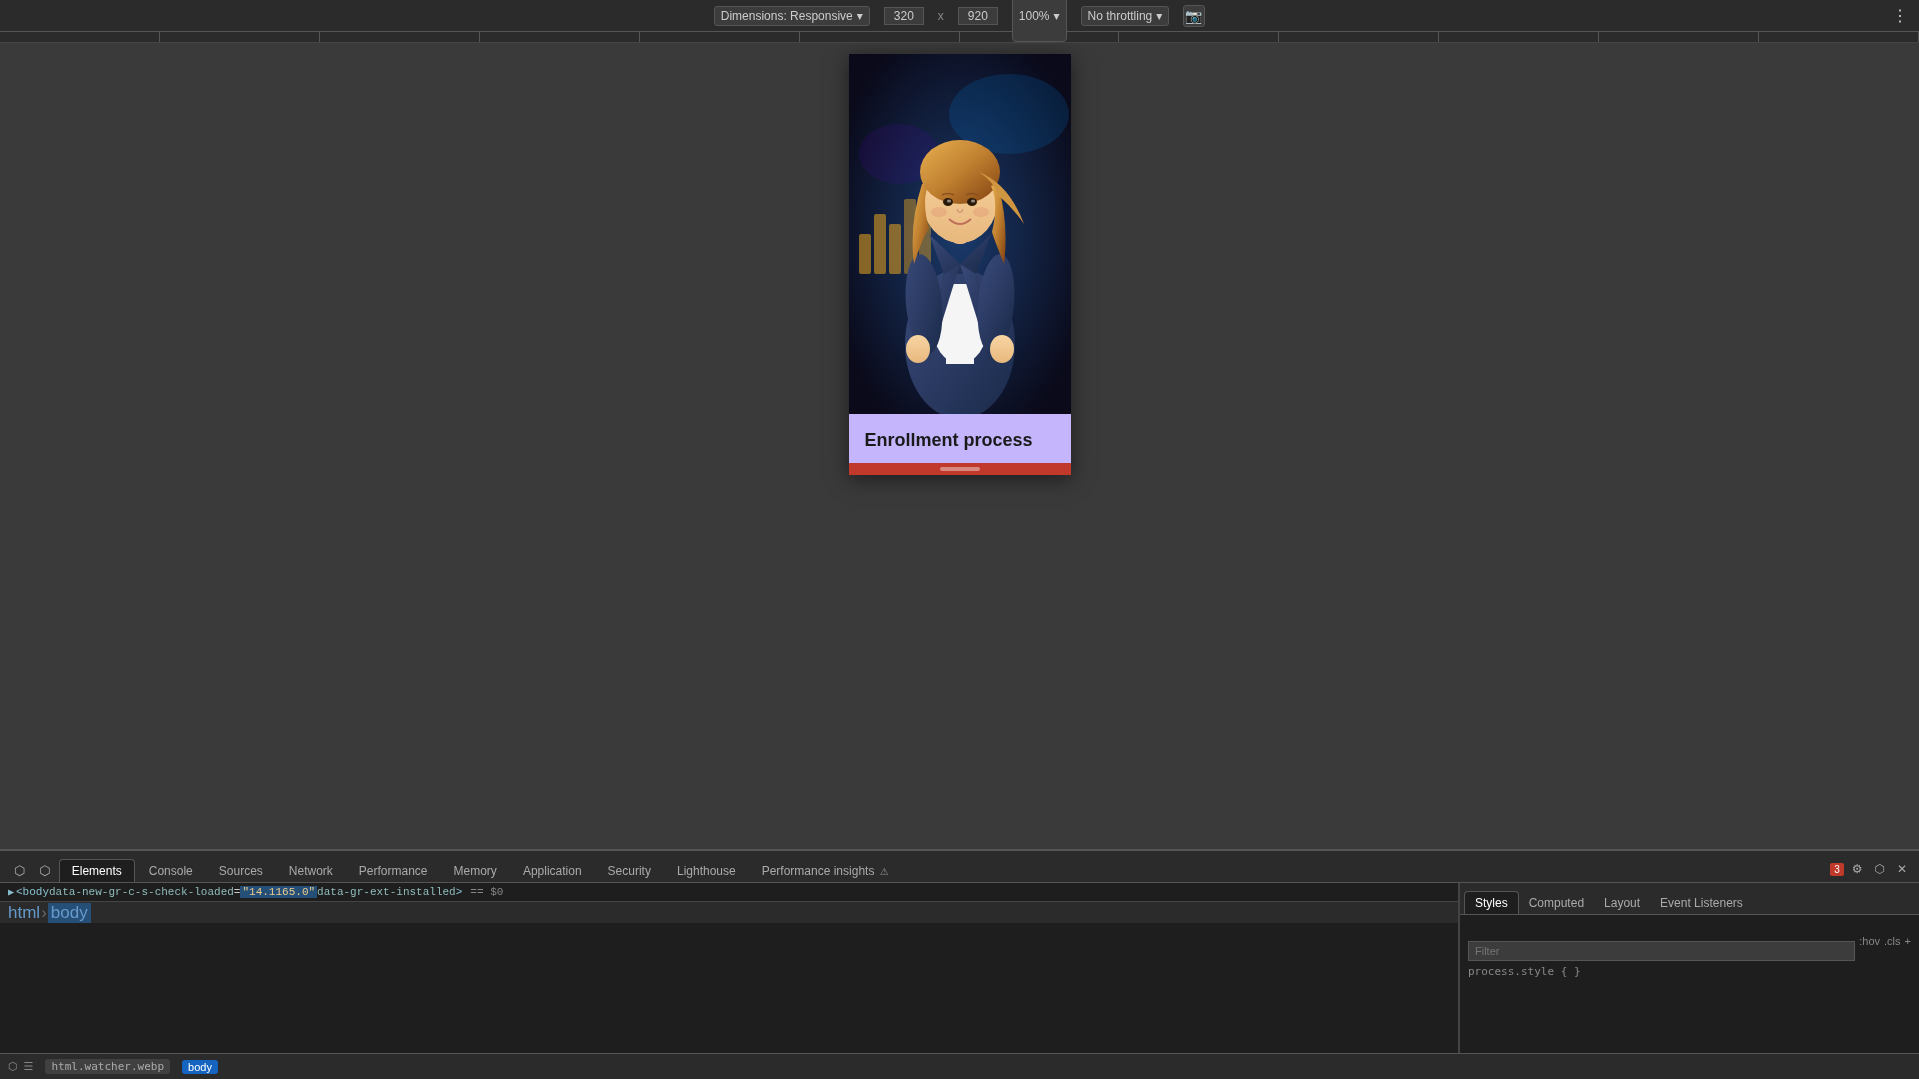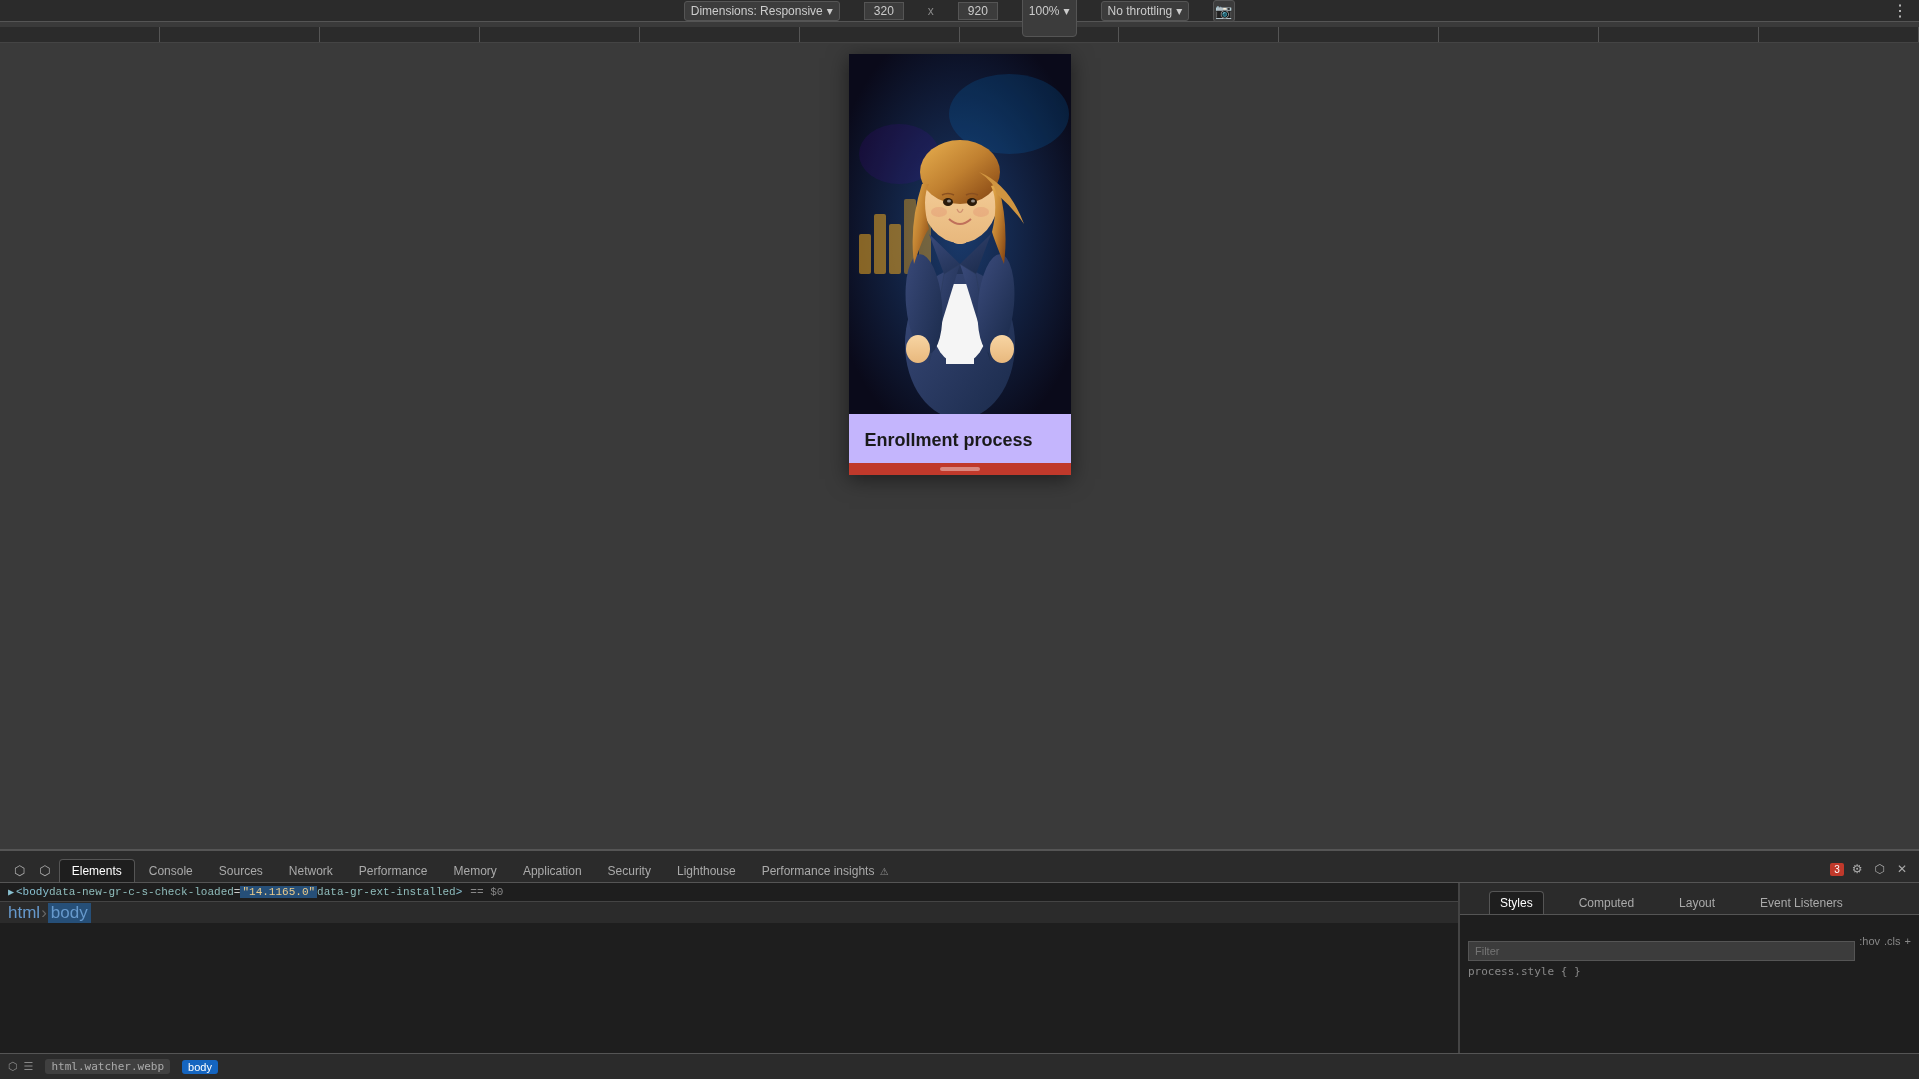--- a/index.html
+++ b/index.html
@@ -11,27 +11,27 @@
       overflow: hidden;
       position: relative;
     }
 
     
     .devtools-top-bar {
       position: absolute;
       top: 0;
       left: 0;
       width: 100%;
-      height: 22px;
+      height: 32px;
       background: #2b2b2b;
       border-bottom: 1px solid #555;
       display: flex;
       align-items: center;
       justify-content: center;
-      gap: 24px;
+      gap: 14px;
       z-index: 100;
     }
 
     .devtools-top-bar .responsive-selector {
       display: flex;
       align-items: center;
       gap: 4px;
       color: #ccc;
       font-size: 12px;
       background: #3c3c3c;
@@ -321,21 +321,20 @@
       align-items: flex-end;
       padding-left: 4px;
     }
 
     .right-tab {
       padding: 4px 10px;
       font-size: 12px;
       color: #aaa;
       cursor: pointer;
       border-radius: 4px 4px 0 0;
-      margin-left: 25px;
     }
 
     .right-tab.active {
       color: #fff;
       background: #1e1e1e;
       border-top: 1px solid #555;
       border-left: 1px solid #555;
       border-right: 1px solid #555;
     }
 

